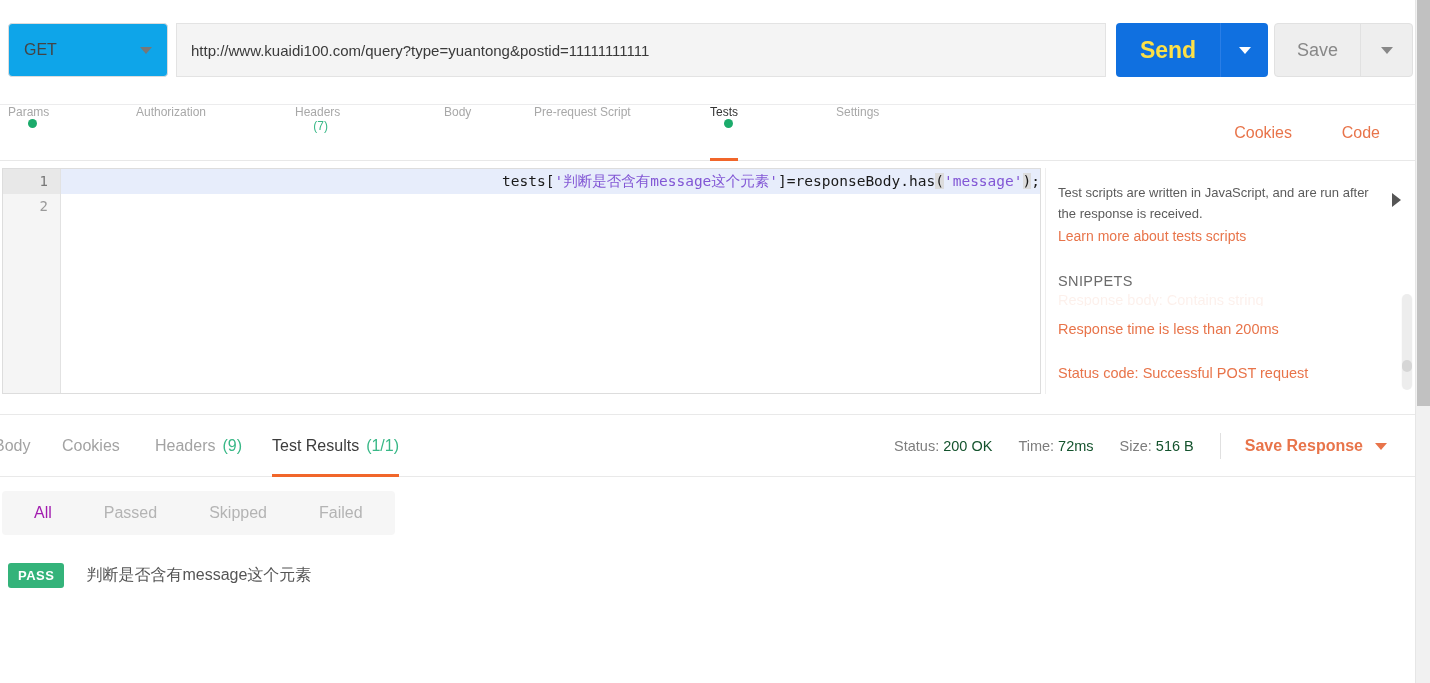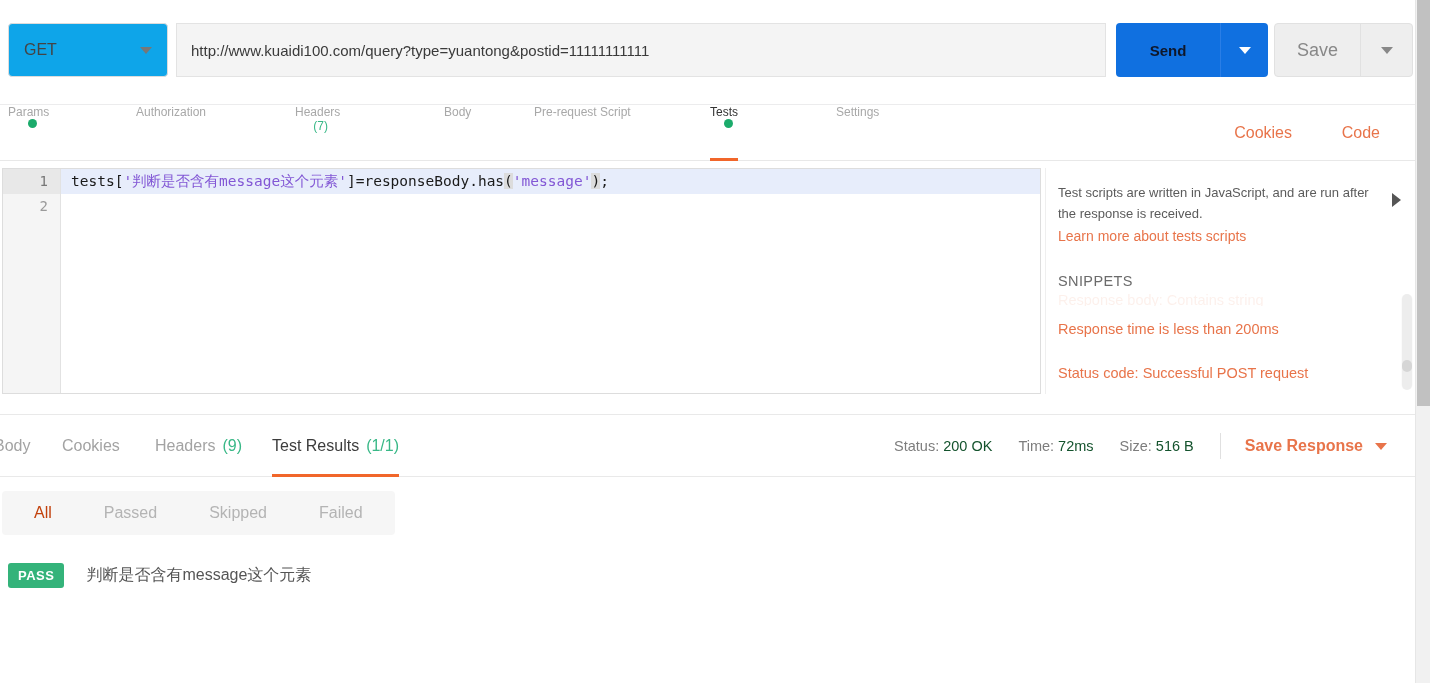--- a/index.html
+++ b/index.html
@@ -94,22 +94,22 @@
     left: 1116px; top: 23px;
     height: 54px;
     display: flex;
     border-radius: 4px;
     overflow: hidden;
   }
   .send-btn {
     width: 104px;
     background: #0d6efd;
     background: #1070e0;
-    color: #0f172a;
-    font-size: 15px;
+    color: #fde047;
+    font-size: 23px;
     font-weight: bold;
     display: flex;
     align-items: center;
     justify-content: center;
     cursor: pointer;
   }
   .send-caret {
     width: 48px;
     background: #1070e0;
     display: flex;
@@ -238,21 +238,21 @@
   }
   .code-line {
     height: 25px;
     line-height: 25px;
     padding-left: 10px;
     font-family: "DejaVu Sans Mono", "Liberation Mono", monospace;
     font-size: 14.5px;
     white-space: pre;
     color: #222;
   }
-  .code-line.sel { background: #e7edfb; }
+  .code-line.sel { background: #e7edfb; text-align: right; }
   .tok-str   { color: #8257d5; }
   .tok-plain { color: #1a1a1a; }
   .tok-paren { color: #1a1a1a; background: #dcdcdc; }
 
   
   .snip-panel {
     position: absolute;
     top: 168px; left: 1045px;
     width: 370px; height: 226px;
     background: #ffffff;
@@ -406,21 +406,21 @@
   }
   .filter-pill {
     padding: 0 26px;
     height: 44px;
     display: flex;
     align-items: center;
     font-size: 16px;
     color: #b4b4b4;
     cursor: pointer;
   }
-  .filter-pill.active { color: #c2410c; }
+  .filter-pill.active { color: #a21caf; }
 
   
   .result-row {
     position: absolute;
     top: 563px; left: 8px;
     display: flex;
     align-items: center;
   }
   .pass-badge {
     background: #3cb878;

